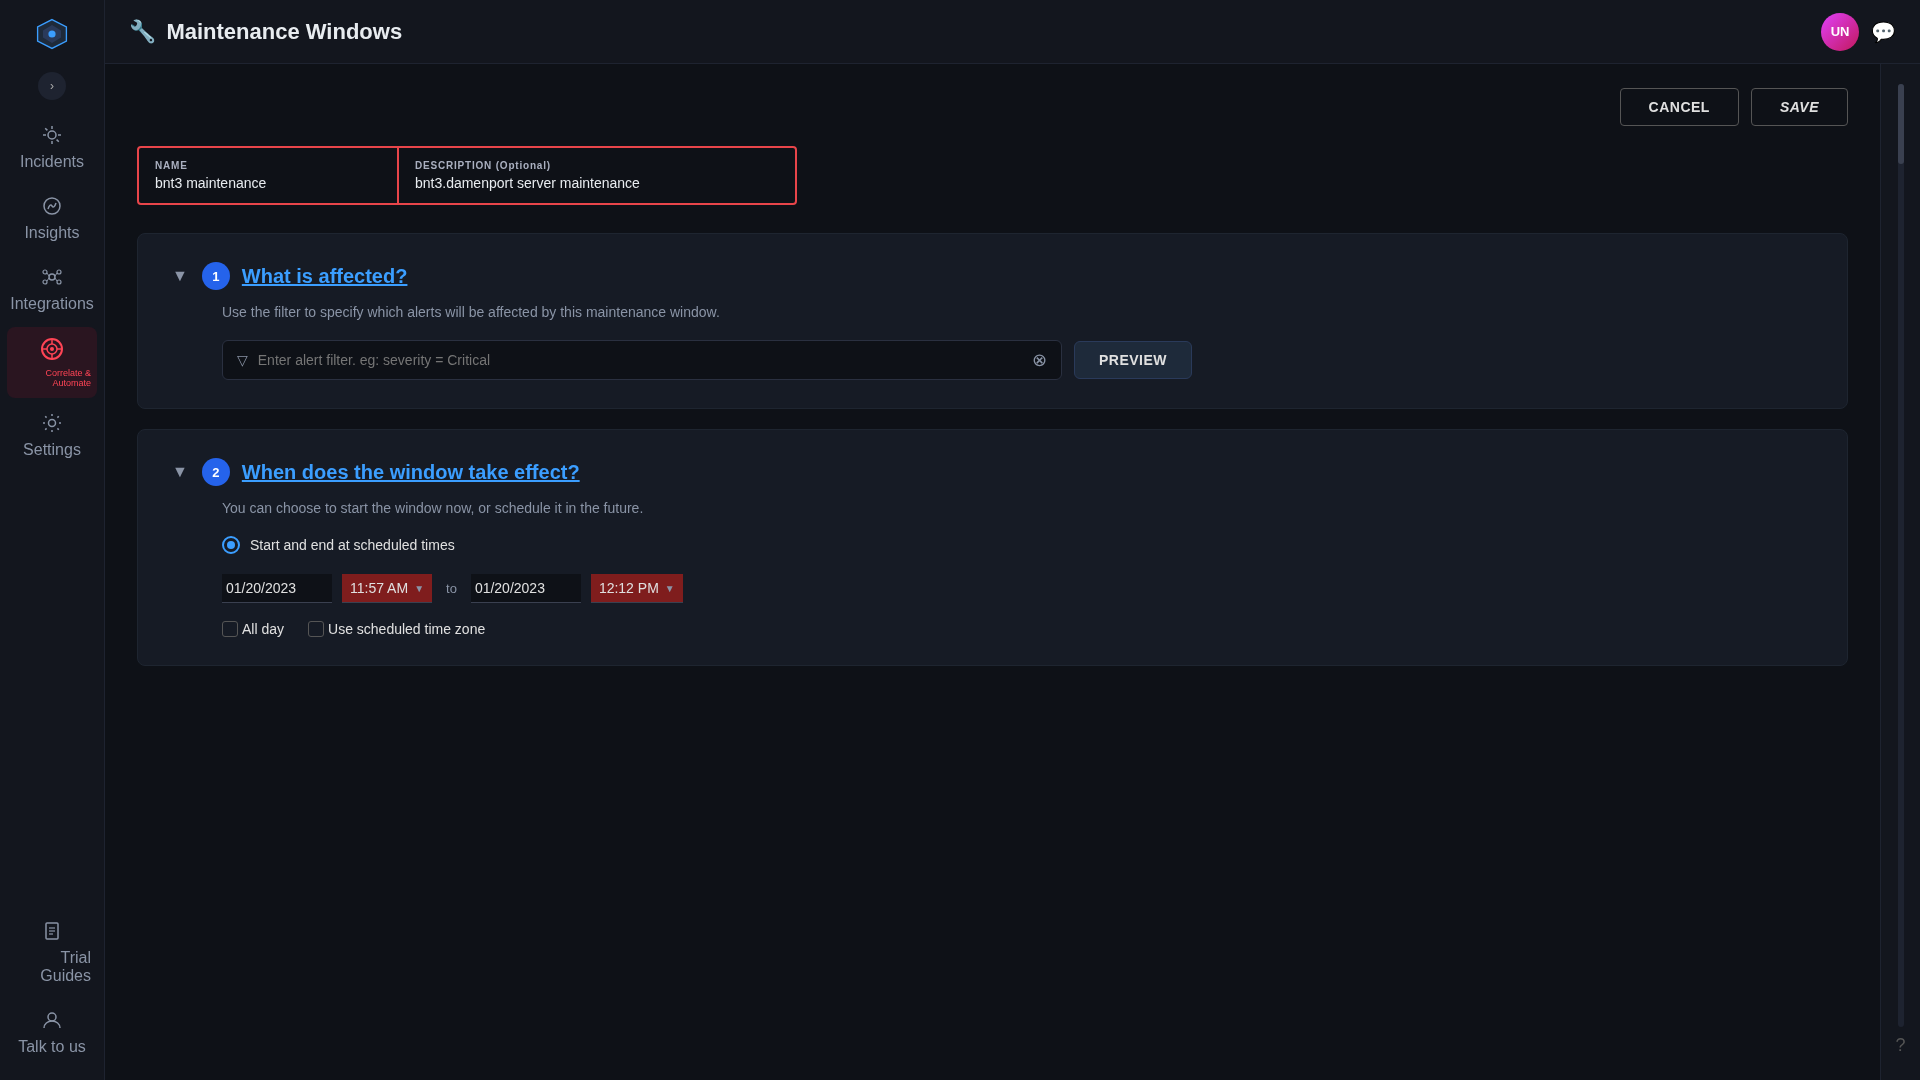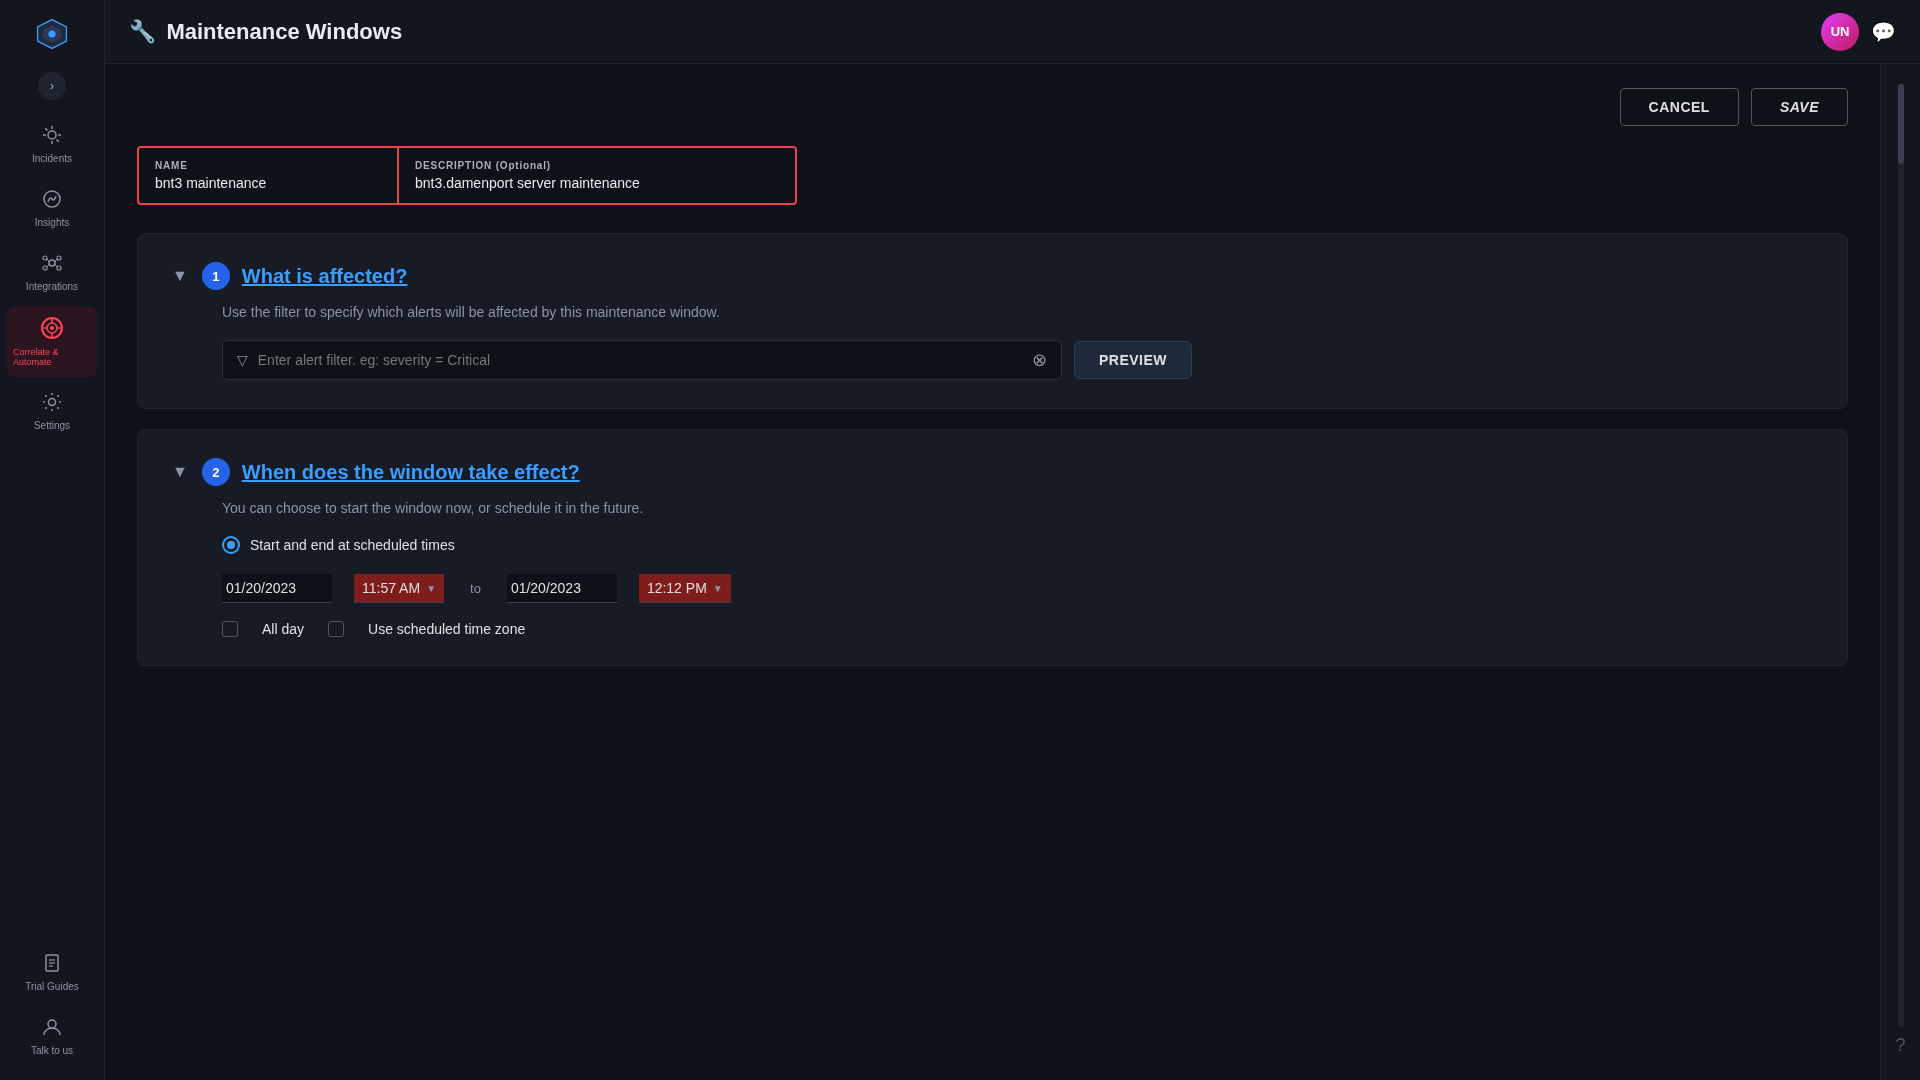--- a/index.html
+++ b/index.html
@@ -62,21 +62,21 @@
       color: #8a94a6;
       font-size: 11px;
       gap: 4px;
       margin: 2px 0;
     }
     .nav-item.active-red {
       background: #2a1520;
       color: #ff4455;
     }
     .nav-icon { font-size: 20px; line-height: 1; }
-    .nav-label { font-size: 10px; text-align: right; }
+    .nav-label { font-size: 16px; text-align: right; }
 
     .sidebar-bottom {
       margin-top: auto;
       display: flex;
       flex-direction: column;
       align-items: center;
       gap: 0;
     }
 
     
@@ -341,21 +341,21 @@
 
     .radio-label {
       font-size: 14px;
       color: #e0e0e0;
     }
 
     
     .datetime-row {
       display: flex;
       align-items: center;
-      gap: 22px;
+      gap: 10px;
       padding-left: 52px;
       margin-bottom: 18px;
     }
 
     .date-field {
       background: #0e1117;
       border: none;
       border-bottom: 1.5px solid #3a4050;
       color: #e0e0e0;
       font-size: 14px;
@@ -388,21 +388,21 @@
     .checkbox-row {
       display: flex;
       align-items: center;
       gap: 24px;
       padding-left: 52px;
     }
 
     .checkbox-item {
       display: flex;
       align-items: center;
-      gap: 24px;
+      gap: 4px;
       cursor: pointer;
     }
 
     .checkbox-box {
       width: 16px;
       height: 16px;
       border: 1.5px solid #555;
       border-radius: 3px;
       background: transparent;
       flex-shrink: 0;
@@ -508,21 +508,21 @@
       <svg width="24" height="24" viewBox="0 0 24 24" fill="none">
         <circle cx="12" cy="12" r="10" fill="none" stroke="#ff4455" stroke-width="2"></circle>
         <circle cx="12" cy="12" r="5" fill="none" stroke="#ff4455" stroke-width="1.5"></circle>
         <circle cx="12" cy="12" r="2" fill="#ff4455"></circle>
         <line x1="12" y1="2" x2="12" y2="7" stroke="#ff4455" stroke-width="1.5"></line>
         <line x1="12" y1="17" x2="12" y2="22" stroke="#ff4455" stroke-width="1.5"></line>
         <line x1="2" y1="12" x2="7" y2="12" stroke="#ff4455" stroke-width="1.5"></line>
         <line x1="17" y1="12" x2="22" y2="12" stroke="#ff4455" stroke-width="1.5"></line>
       </svg>
     </span>
-    <span class="nav-label" style="color:#ff4455;font-size:9px;text-align:left;">Correlate &amp; Automate</span>
+    <span class="nav-label" style="color:#ff4455;font-size:9px;text-align:right;">Correlate &amp; Automate</span>
   </div>
 
   <div class="nav-item">
     <span class="nav-icon">
       <svg width="22" height="22" viewBox="0 0 22 22" fill="none">
         <circle cx="11" cy="11" r="3.5" fill="none" stroke="#8a94a6" stroke-width="1.5"></circle>
         <path d="M11 2v2M11 18v2M2 11h2M18 11h2M4.2 4.2l1.4 1.4M16.4 16.4l1.4 1.4M4.2 17.8l1.4-1.4M16.4 5.6l1.4-1.4" stroke="#8a94a6" stroke-width="1.5"></path>
       </svg>
     </span>
     <span class="nav-label">Settings</span>

